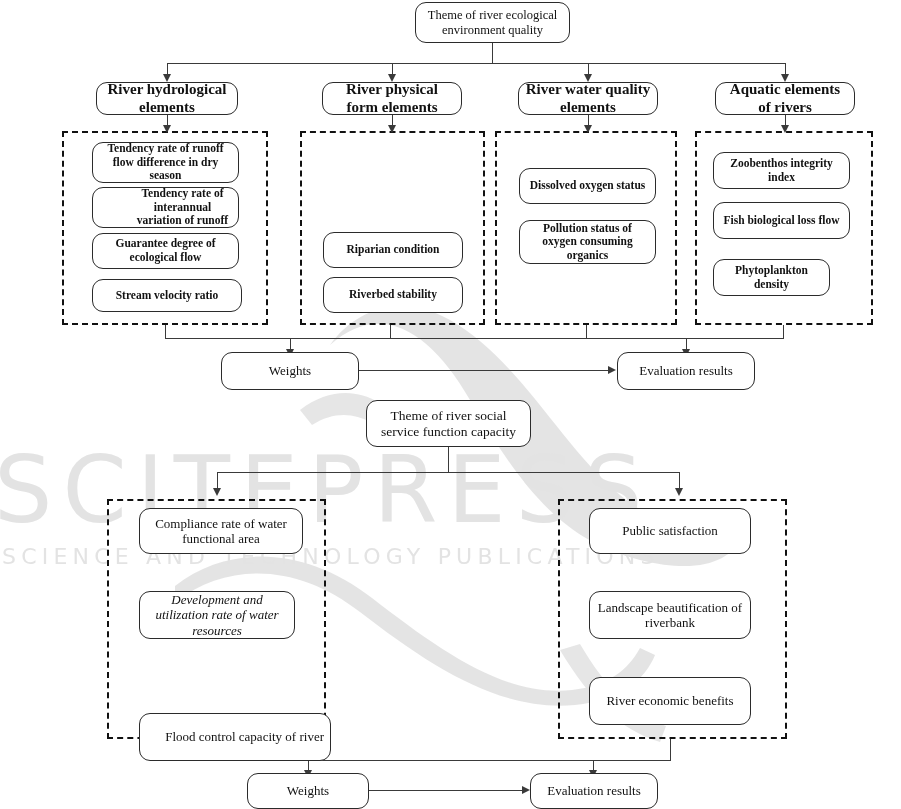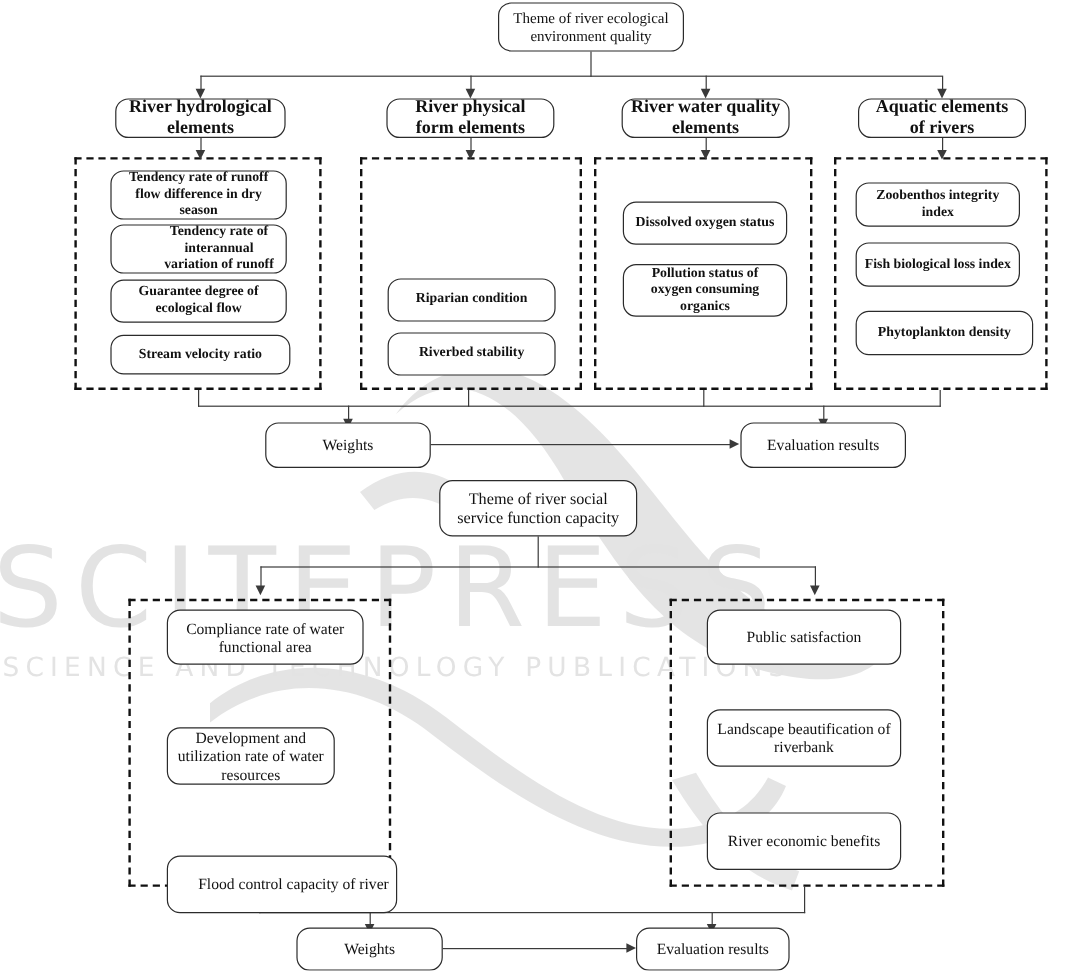--- a/index.html
+++ b/index.html
@@ -186,23 +186,23 @@
     <span>Dissolved oxygen status</span>
   </div>
   <div class="node n-leaf" style="left:519px;top:220px;width:137px;height:44px;">
     <span>Pollution status of oxygen consuming organics</span>
   </div>
 
   <div class="node n-leaf" style="left:713px;top:152px;width:137px;height:37px;">
     <span>Zoobenthos integrity index</span>
   </div>
   <div class="node n-leaf" style="left:713px;top:202px;width:137px;height:37px;">
-    <span>Fish biological loss index</span>
-  </div>
-  <div class="node n-leaf" style="left:713px;top:259px;width:148px;height:37px;">
+    <span>Fish biological loss flow</span>
+  </div>
+  <div class="node n-leaf" style="left:713px;top:259px;width:117px;height:37px;">
     <span>Phytoplankton density</span>
   </div>
 
   <div class="ln ln-v" style="left:165px;top:325px;height:14px;"></div>
   <div class="ln ln-v" style="left:390px;top:325px;height:14px;"></div>
   <div class="ln ln-v" style="left:586px;top:325px;height:14px;"></div>
   <div class="ln ln-v" style="left:783px;top:325px;height:14px;"></div>
   <div class="ln ln-h" style="left:165px;top:338px;width:619px;"></div>
 
   <div class="ln ln-v" style="left:290px;top:338px;height:13px;"></div>
@@ -231,21 +231,21 @@
   <div class="arrow-down" style="left:212.5px;top:488px;"></div>
   <div class="ln ln-v" style="left:679px;top:472px;height:18px;"></div>
   <div class="arrow-down" style="left:674.5px;top:488px;"></div>
 
   <div class="group" style="left:107px;top:499px;width:219px;height:240px;"></div>
   <div class="group" style="left:558px;top:499px;width:229px;height:240px;"></div>
 
   <div class="node n-plain" style="left:139px;top:508px;width:164px;height:46px;">
     <span>Compliance rate of water functional area</span>
   </div>
-  <div class="node n-plain" style="left:139px;top:606px;width:140px;height:48px;">
+  <div class="node n-plain" style="left:139px;top:591px;width:156px;height:48px;font-style:italic;">
     <span>Development and utilization rate of water resources</span>
   </div>
   <div class="node n-plain" style="left:139px;top:713px;width:192px;height:48px;justify-content:flex-end;">
     <span>Flood control capacity of river</span>
   </div>
 
   <div class="node n-plain" style="left:589px;top:508px;width:162px;height:46px;">
     <span>Public satisfaction</span>
   </div>
   <div class="node n-plain" style="left:589px;top:591px;width:162px;height:48px;">

